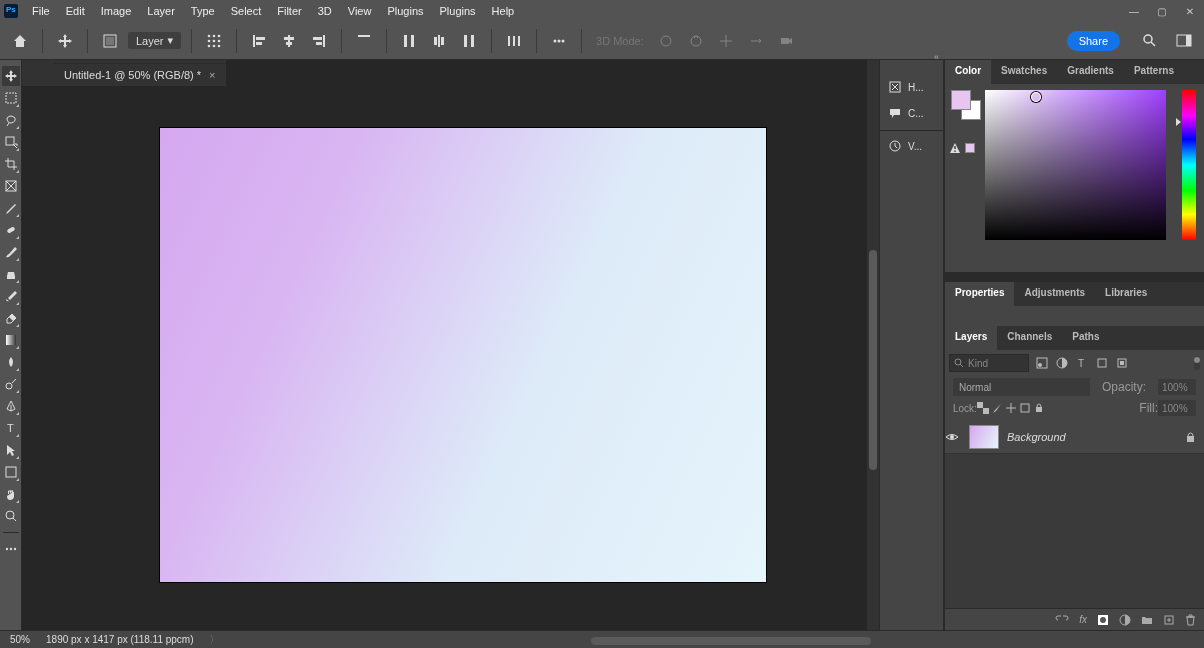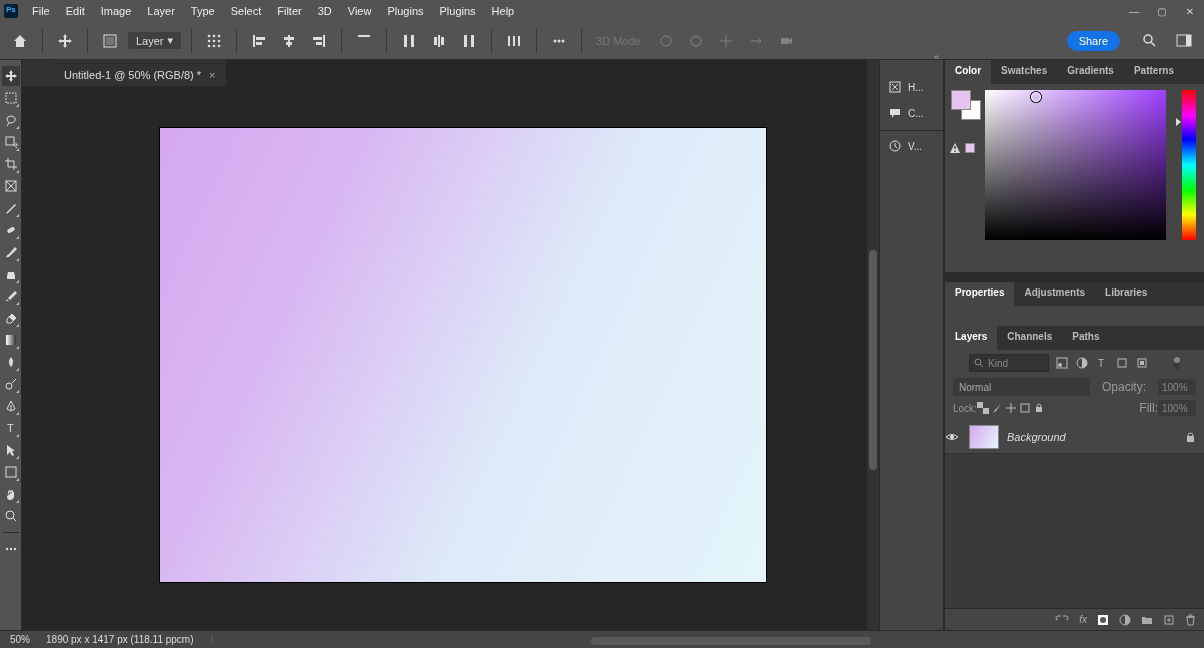--- a/index.html
+++ b/index.html
@@ -65,21 +65,21 @@
 .color-picker { flex:1; height:150px; position:relative; background:linear-gradient(to bottom, rgba(0,0,0,0), #000),linear-gradient(to right,#fff,#a040ff); }
 .picker-ring { position:absolute; top:2px; left:46px; width:10px; height:10px; border:1px solid #fff; border-radius:50%; box-shadow:0 0 0 1px #000; }
 .hue-strip { width:14px; height:150px; background:linear-gradient(to bottom,#f00 0%,#f0f 17%,#00f 33%,#0ff 50%,#0f0 67%,#ff0 83%,#f00 100%); position:relative; }
 .hue-ptr { position:absolute; left:-6px; top:28px; width:0; height:0; border-left:5px solid #ddd; border-top:4px solid transparent; border-bottom:4px solid transparent; }
 
 
 .mid-divider { height:10px; background:#2a2a2a; }
 
 
 .layers-body { flex:1; background:#454545; display:flex; flex-direction:column; }
-.layers-filter { display:flex; align-items:center; gap:6px; padding:4px 24px; }
+.layers-filter { display:flex; align-items:center; gap:6px; padding:4px 4px; }
 .kind-search { flex:0 0 80px; height:18px; background:#333; border:1px solid #2a2a2a; display:flex; align-items:center; padding:0 4px; gap:4px; color:#888; font-size:10px; }
 .filter-icon { width:14px; height:14px; display:flex; align-items:center; justify-content:center; color:#bbb; }
 .filter-toggle { width:6px; height:14px; background:#3a3a3a; margin-left:auto; border-radius:3px; position:relative; }
 .filter-toggle::after { content:""; position:absolute; top:1px; left:0; width:6px; height:6px; background:#888; border-radius:50%; }
 .blend-row { display:flex; align-items:center; gap:12px; padding:2px 8px; }
 .blend-drop { flex:1; height:18px; background:#3a3a3a; color:#aaa; font-size:10px; display:flex; align-items:center; padding:0 6px; }
 .opacity-lbl { color:#999; font-size:12px; }
 .opacity-val { width:38px; height:16px; background:#3a3a3a; color:#888; font-size:10px; display:flex; align-items:center; padding:0 4px; }
 .lock-row { display:flex; align-items:center; gap:0; padding:2px 8px 4px; }
 .lock-lbl { color:#999; font-size:10px; }

